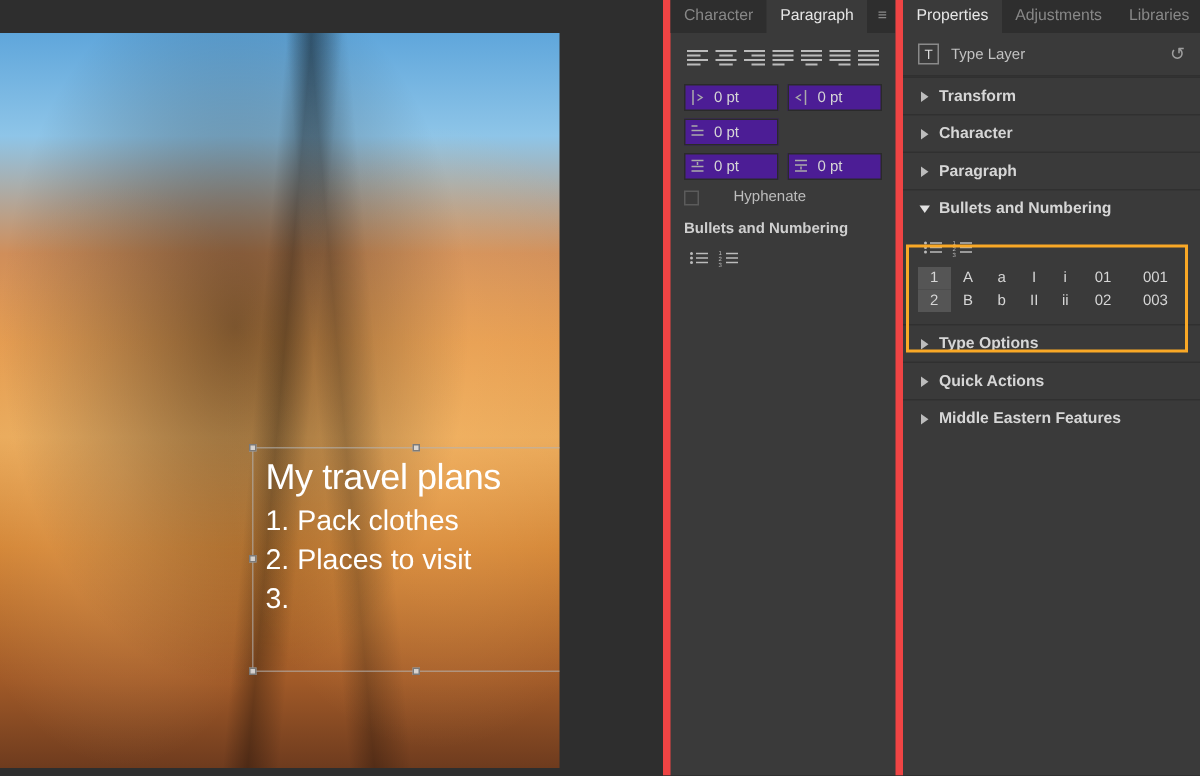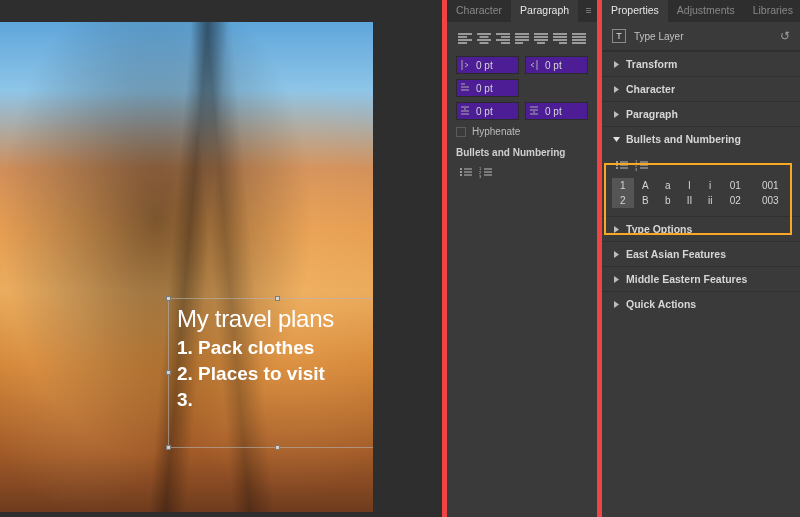--- a/index.html
+++ b/index.html
@@ -24,21 +24,21 @@
     position: absolute; left: 168px; top: 276px; width: 220px; height: 150px;
     border: 1px solid rgba(180,180,180,0.6);
     color: #fff; font-weight: 500;
   }
   .textbox .handle { position: absolute; width: 5px; height: 5px; background: rgba(220,220,220,0.9); border: 1px solid rgba(100,100,100,0.8); }
   .h-tl{top:-3px;left:-3px}.h-tc{top:-3px;left:calc(50% - 3px)}.h-tr{top:-3px;right:-3px}
   .h-ml{top:calc(50% - 3px);left:-3px}.h-mr{top:calc(50% - 3px);right:-3px}
   .h-bl{bottom:-3px;left:-3px}.h-bc{bottom:-3px;left:calc(50% - 3px)}.h-br{bottom:-3px;right:-3px}
   .title { font-size: 24px; padding: 6px 8px 2px; letter-spacing: -0.3px; }
   .linewrap { padding: 0 8px; }
-  .line { font-size: 19px; padding: 2px 0; font-weight: bold; }
+  .line { font-size: 19px; padding: 2px 0; }
   
   .panel-col { position: absolute; top: 0; bottom: 0; background: #3a3a3a; border-left: 5px solid #ef4444; }
   .col-mid { left: 442px; width: 155px; }
   .col-right { left: 597px; width: 203px; }
   
   .tabs { height: 22px; background: #2e2e2e; display: flex; align-items: stretch; font-size: 10.5px; }
   .tab { padding: 4px 9px; color: #888; cursor: default; }
   .tab.active { background: #3a3a3a; color: #e6e6e6; }
   .tabs .burger { margin-left: auto; padding: 4px 7px; color: #888; letter-spacing: 1px; }
   
@@ -46,21 +46,21 @@
   
   .align-row { display:flex; gap:0; margin-bottom:8px; }
   .align-row .ico, .list-row .ico { width:20px; height:18px; display:flex; align-items:center; justify-content:center; color:#bbb; }
   .align-row .ico svg, .list-row .ico svg { display:block; }
   
   .field-row { display:flex; gap:6px; margin-bottom:5px; }
   .field { display:flex; align-items:center; border:1px solid #2a2a2a; background:#4c1d95; height:18px; flex:1; min-width:0; }
   .field .glyph { width:16px; display:flex; align-items:center; justify-content:center; }
   .field .val { flex:1; padding:0 3px; color:#d6d6d6; font-size:10px; white-space:nowrap; overflow:hidden; }
   
-  .checkbox { display:flex; align-items:center; gap:6px; margin:6px 0 10px; }
+  .checkbox { display:flex; align-items:center; gap:23px; margin:6px 0 10px; }
   .checkbox .box { width:10px; height:10px; border:1px solid #5b5b5b; background:#3a3a3a; }
   
   .sec-head { font-size:10px; margin:6px 0 5px; font-weight:600; color:#cfcfcf; }
   .list-row { display:flex; }
   
   .prop-title { padding:7px 10px; display:flex; align-items:center; gap:8px; border-bottom:1px solid #303030; }
   .prop-title .reset { margin-left:auto; font-size:12px; color:#9e9e9e; }
   .acc { display:flex; align-items:center; gap:5px; padding:6px 10px; border-top:1px solid #303030; font-size:10.5px; font-weight:600; color:#d6d6d6; }
   .acc .chev { width:9px; height:9px; display:flex; align-items:center; justify-content:center; }
   .acc.expanded { background:#3a3a3a; }
@@ -322,33 +322,25 @@
         </svg>
       </span>
     <span>Type Options</span>
   </div>
   <div class="acc">
     <span class="chev">
         <svg width="7" height="7">
           <path d="M1 0l5 3.5L1 7" fill="#bcbcbc"></path>
         </svg>
       </span>
-    <span>East Asian Features</span>
+    <span>Quick Actions</span>
   </div>
   <div class="acc">
     <span class="chev">
         <svg width="7" height="7">
           <path d="M1 0l5 3.5L1 7" fill="#bcbcbc"></path>
         </svg>
       </span>
     <span>Middle Eastern Features</span>
   </div>
-  <div class="acc">
-    <span class="chev">
-        <svg width="7" height="7">
-          <path d="M1 0l5 3.5L1 7" fill="#bcbcbc"></path>
-        </svg>
-      </span>
-    <span>Quick Actions</span>
-  </div>
 </div>
 
 <div class="highlight-box"></div>
 
 </body></html>

